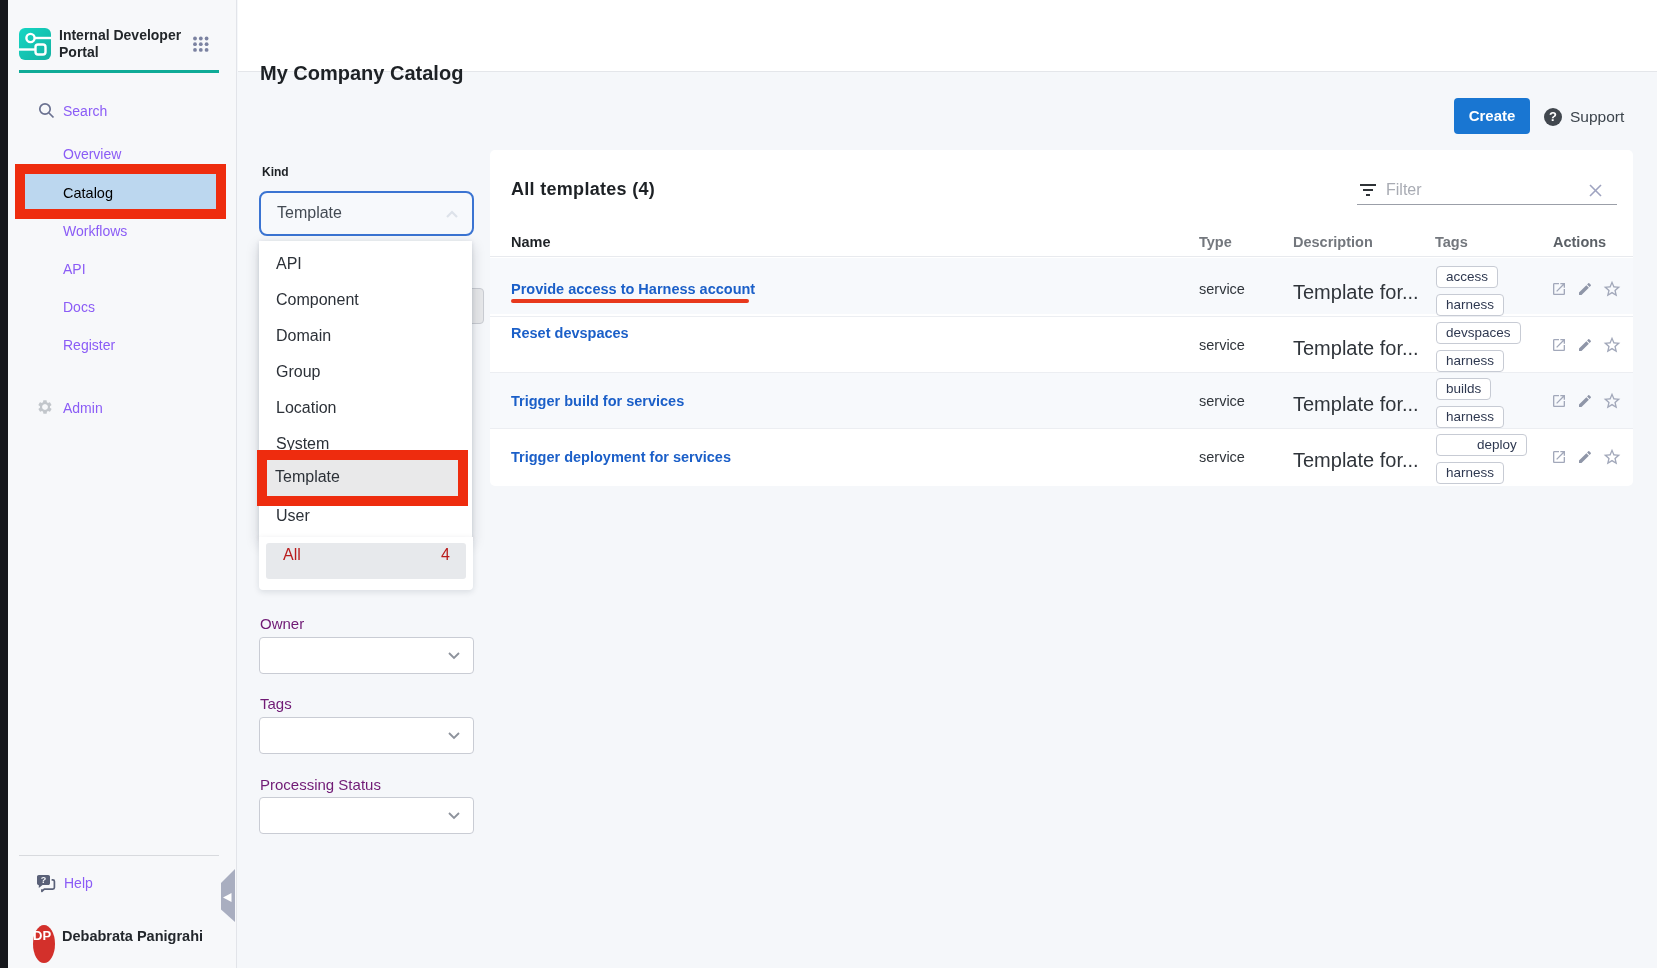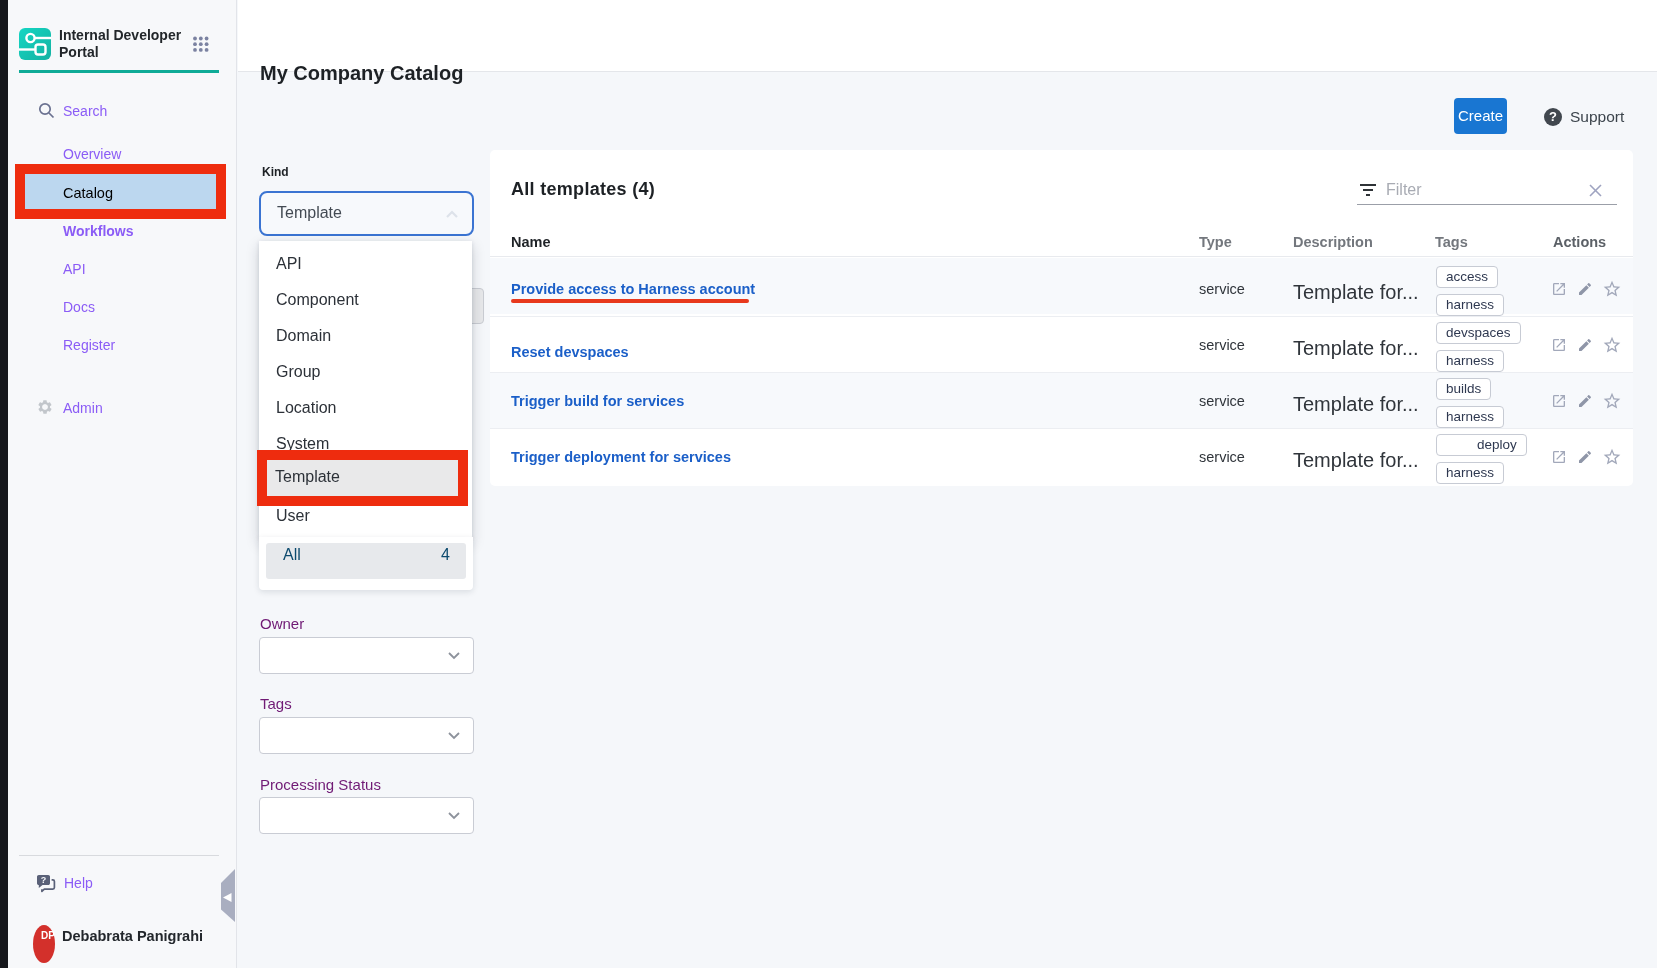--- a/index.html
+++ b/index.html
@@ -12,21 +12,21 @@
 
   
   #sidebar { left:8px; top:0; width:229px; height:968px; background:#f7f8fa; border-right:1px solid #e2e4e9; }
   .navitem { position:absolute; left:63px; font-size:14px; color:#8b5cf6; }
 
   
   #header { left:238px; top:0; width:1419px; height:72px; background:#ffffff; border-bottom:1px solid #e4e6ea; }
   #title { left:260px; top:26px; font-size:20px; font-weight:bold; color:#1d2125;margin-top:36px; }
 
   
-  #createbtn { left:1454px; top:98px; width:53px; height:36px; background:#1976d2; border-radius:4px; color:#fff; font-size:15px; text-align:center; line-height:36px; }
+  #createbtn { left:1454px; top:98px; width:76px; height:36px; background:#1976d2; border-radius:4px; color:#fff; font-size:15px; text-align:center; line-height:36px;font-weight:bold; }
   #supportq { left:1544px; top:108px; width:18px; height:18px; border-radius:50%; background:#41474e; color:#fff; font-size:13px; font-weight:bold; text-align:center; line-height:18px; }
   #supporttxt { left:1570px; top:108px; font-size:15.5px; color:#3c444c; }
 
   
   #kindlabel { left:262px; top:165px; font-size:12px; font-weight:bold; color:#1d2125; }
   #kindselect { left:259px; top:191px; width:215px; height:45px; background:#f7f9fc; border:2px solid #3b74d2; border-radius:8px; }
   #kindselect span { position:absolute; left:16px; top:11px; font-size:16px; color:#434a53; }
 
   
   #dropdown { left:259px; top:241px; width:213px; height:299px; background:#fff; border-radius:0 0 4px 4px; box-shadow:0 5px 14px rgba(20,30,50,.18), 0 1px 4px rgba(20,30,50,.12); }
@@ -36,21 +36,21 @@
   .redbox { position:absolute; border:10px solid #ee2c0e; }
   #redcatalog { left:15px; top:164px; width:211px; height:55px; }
   #redcatalog .inner { position:absolute; left:0; top:0; width:191px; height:35px; background:#bcd7ef; }
   #redcatalog .ctext { position:absolute; left:38px; top:11px; font-size:14.5px; color:#000000; }
   #redtemplate { left:257px; top:450px; width:211px; height:56px; }
   #redtemplate .inner { position:absolute; left:0; top:0; width:191px; height:36px; background:#e9e9ea; }
   #redtemplate .ttext { position:absolute; left:8px; top:8px; font-size:16px; color:#2c3138; }
 
   
   #allcard { left:259px; top:537px; width:214px; height:53px; background:#fff; border-radius:0 0 4px 4px; box-shadow:0 2px 6px rgba(20,30,50,.12); }
-  #allrow { position:absolute; left:7px; top:6px; width:200px; height:36px; background:#e7e9ec; border-radius:3px; font-size:16px; color:#0c4a6e; }
+  #allrow { position:absolute; left:7px; top:6px; width:200px; height:36px; background:#e7e9ec; border-radius:3px; font-size:16px; color:#b91c1c; }
 
   .flabel { position:absolute; font-size:15px; color:#701a75; }
   .fselect { position:absolute; left:259px; width:215px; height:37px; background:#fff; border:1px solid #c9ccd4; border-radius:4px; }
 
   
   #tablecard { left:490px; top:150px; width:1143px; height:336px; background:#fff; border-radius:5px; }
   #alltemplates { left:511px; top:179px; font-size:18px; font-weight:bold; color:#1d2125; letter-spacing:.3px; }
   #filterline { left:1357px; top:204px; width:260px; height:1px; background:#9b9fa8; }
   #filterph { left:1386px; top:181px; font-size:16px; color:#a8abb3; }
 
@@ -110,39 +110,39 @@
   <circle cx="7" cy="7" r="5.2"></circle>
     <line x1="11" y1="11" x2="15.5" y2="15.5"></line>
 </svg>
 <div class="navitem" style="top:103px;">Search</div>
 
 <div class="navitem" style="top:146px;">Overview</div>
 <div class="redbox abs" id="redcatalog">
     <div class="inner"></div>
     <div class="ctext">Catalog</div>
   </div>
-<div class="navitem" style="top:223px;font-weight:bold;">Workflows</div>
+<div class="navitem" style="top:223px;">Workflows</div>
 <div class="navitem" style="top:261px;">API</div>
 <div class="navitem" style="top:299px;">Docs</div>
 <div class="navitem" style="top:337px;">Register</div>
 
 <svg class="abs" style="left:37px;top:399px" width="16" height="16" viewBox="0 0 24 24" fill="#c2c6cb">
   <path d="M19.4 13c0-.3.1-.6.1-1s0-.7-.1-1l2.1-1.7c.2-.2.3-.5.1-.7l-2-3.5c-.1-.2-.4-.3-.6-.2l-2.5 1c-.5-.4-1.1-.7-1.7-1l-.4-2.6c0-.2-.2-.4-.5-.4h-4c-.2 0-.4.2-.5.4l-.4 2.6c-.6.3-1.2.6-1.7 1l-2.5-1c-.2-.1-.5 0-.6.2l-2 3.5c-.1.2-.1.5.1.7L4.5 11c0 .3-.1.6-.1 1s0 .7.1 1l-2.1 1.7c-.2.2-.3.5-.1.7l2 3.5c.1.2.4.3.6.2l2.5-1c.5.4 1.1.7 1.7 1l.4 2.6c0 .2.2.4.5.4h4c.2 0 .4-.2.5-.4l.4-2.6c.6-.3 1.2-.6 1.7-1l2.5 1c.2.1.5 0 .6-.2l2-3.5c.1-.2.1-.5-.1-.7L19.4 13zm-7.4 2.6c-2 0-3.6-1.6-3.6-3.6S10 8.4 12 8.4s3.6 1.6 3.6 3.6-1.6 3.6-3.6 3.6z"></path>
   <circle cx="12" cy="12" r="4.2" fill="#f7f8fa"></circle>
 </svg>
 <div class="navitem" style="top:400px;left:63px;">Admin</div>
 
 <div class="abs" style="left:19px;top:855px;width:200px;height:1px;background:#d8dade;"></div>
 <svg class="abs" style="left:36px;top:874px" width="21" height="20" viewBox="0 0 21 20">
   <path fill="#5a6178" d="M2.8 1h9.4c1 0 1.8.8 1.8 1.8v6.4c0 1-.8 1.8-1.8 1.8H6.5l-3.7 3V11H2.8c-1 0-1.8-.8-1.8-1.8V2.8C1 1.8 1.8 1 2.8 1z"></path>
   <text x="7.6" y="9.2" font-size="9" fill="#f7f8fa" font-weight="bold" text-anchor="middle" font-family="Liberation Sans">?</text>
   <path fill="none" stroke="#5a6178" stroke-width="1.7" stroke-linejoin="round" d="M15.6 5.9h1.2c.9 0 1.6.7 1.6 1.6v6.1c0 .9-.7 1.6-1.6 1.6H8.3l-2.4 2.2v-2.2"></path>
 </svg>
 <div class="navitem" style="top:875px;left:64px;">Help</div>
-<div class="abs" style="left:33px;top:925px;width:22px;height:38px;border-radius:50%;background:#d3302b;color:#fff;font-size:10px;font-weight:bold;text-align:right;line-height:22px;">DP</div>
+<div class="abs" style="left:33px;top:925px;width:22px;height:38px;border-radius:50%;background:#d3302b;color:#fff;font-size:13px;font-weight:bold;text-align:left;line-height:22px;">DP</div>
 <div class="abs" style="left:62px;top:928px;font-size:14.5px;font-weight:bold;color:#23272c;">Debabrata Panigrahi</div>
 
 <svg class="abs" id="collapsetab" viewBox="0 0 14 53">
   <path d="M14 0 L14 53 L0 40.5 L0 14 Z" fill="#a9aec0"></path>
   <path d="M10.5 24 L10.5 33 L2 28.5 Z" fill="#fff"></path>
 </svg>
 
 <div id="createbtn" class="abs">Create</div>
 <div id="supportq" class="abs">?</div>
 <div id="supporttxt" class="abs">Support</div>
@@ -220,21 +220,21 @@
 <div id="tdivider" class="abs"></div>
 
 <div class="row" style="top:258px;background:#f7f9fc;"></div>
 <div class="row" style="top:372px;background:#f7f9fc;"></div>
 <div class="rowline" style="top:316px;"></div>
 <div class="rowline" style="top:372px;"></div>
 <div class="rowline" style="top:428px;"></div>
 
 <div class="namelink" style="top:281px;">Provide access to Harness account</div>
 <div id="redunderline" class="abs"></div>
-<div class="namelink" style="top:344px;text-align:center;">Reset devspaces</div>
+<div class="namelink" style="top:325px;text-align:center;">Reset devspaces</div>
 <div class="namelink" style="top:393px;">Trigger build for services</div>
 <div class="namelink" style="top:449px;">Trigger deployment for services</div>
 
 <div class="svc" style="top:281px;">service</div>
 <div class="svc" style="top:337px;">service</div>
 <div class="svc" style="top:393px;">service</div>
 <div class="svc" style="top:449px;">service</div>
 
 <div class="tfor" style="top:281px;">Template for...</div>
 <div class="tfor" style="top:337px;">Template for...</div>

